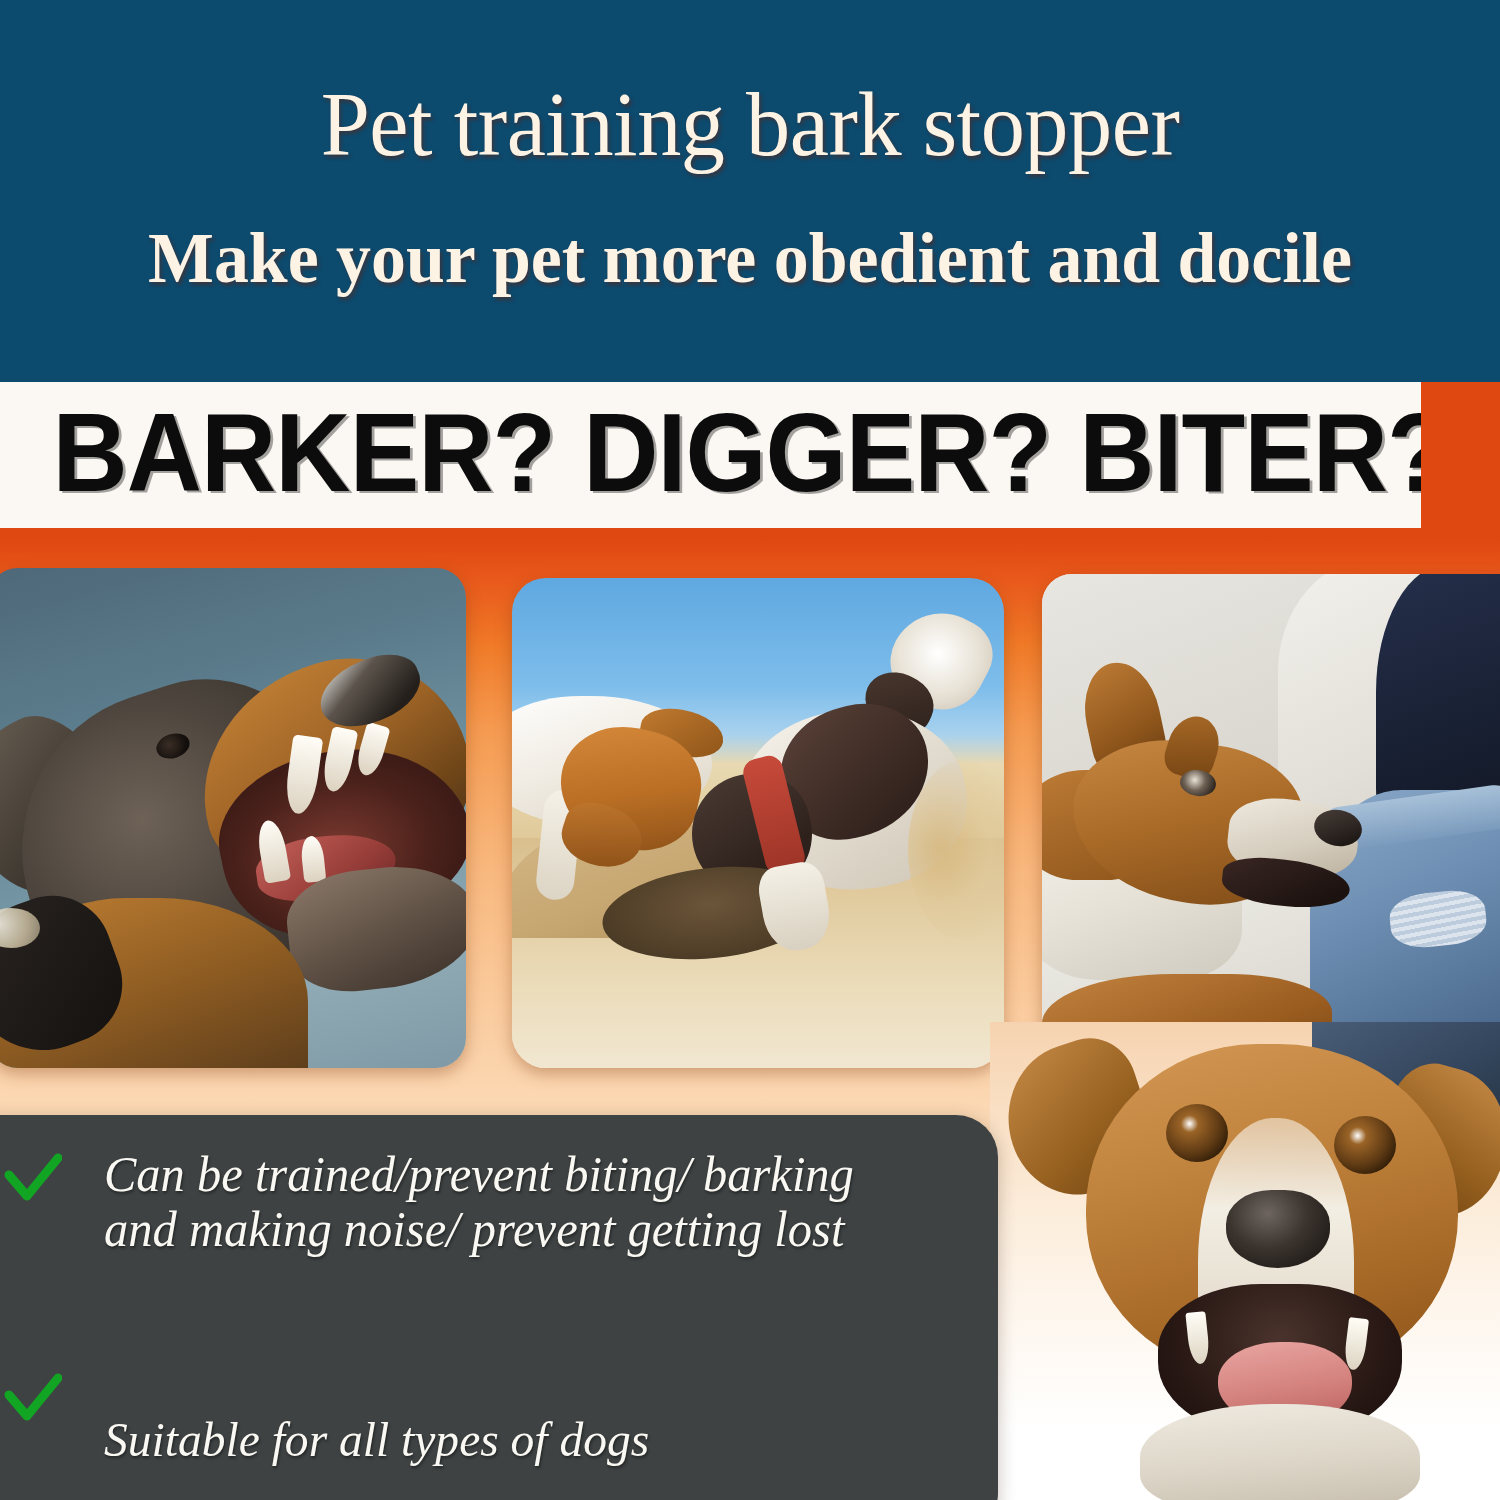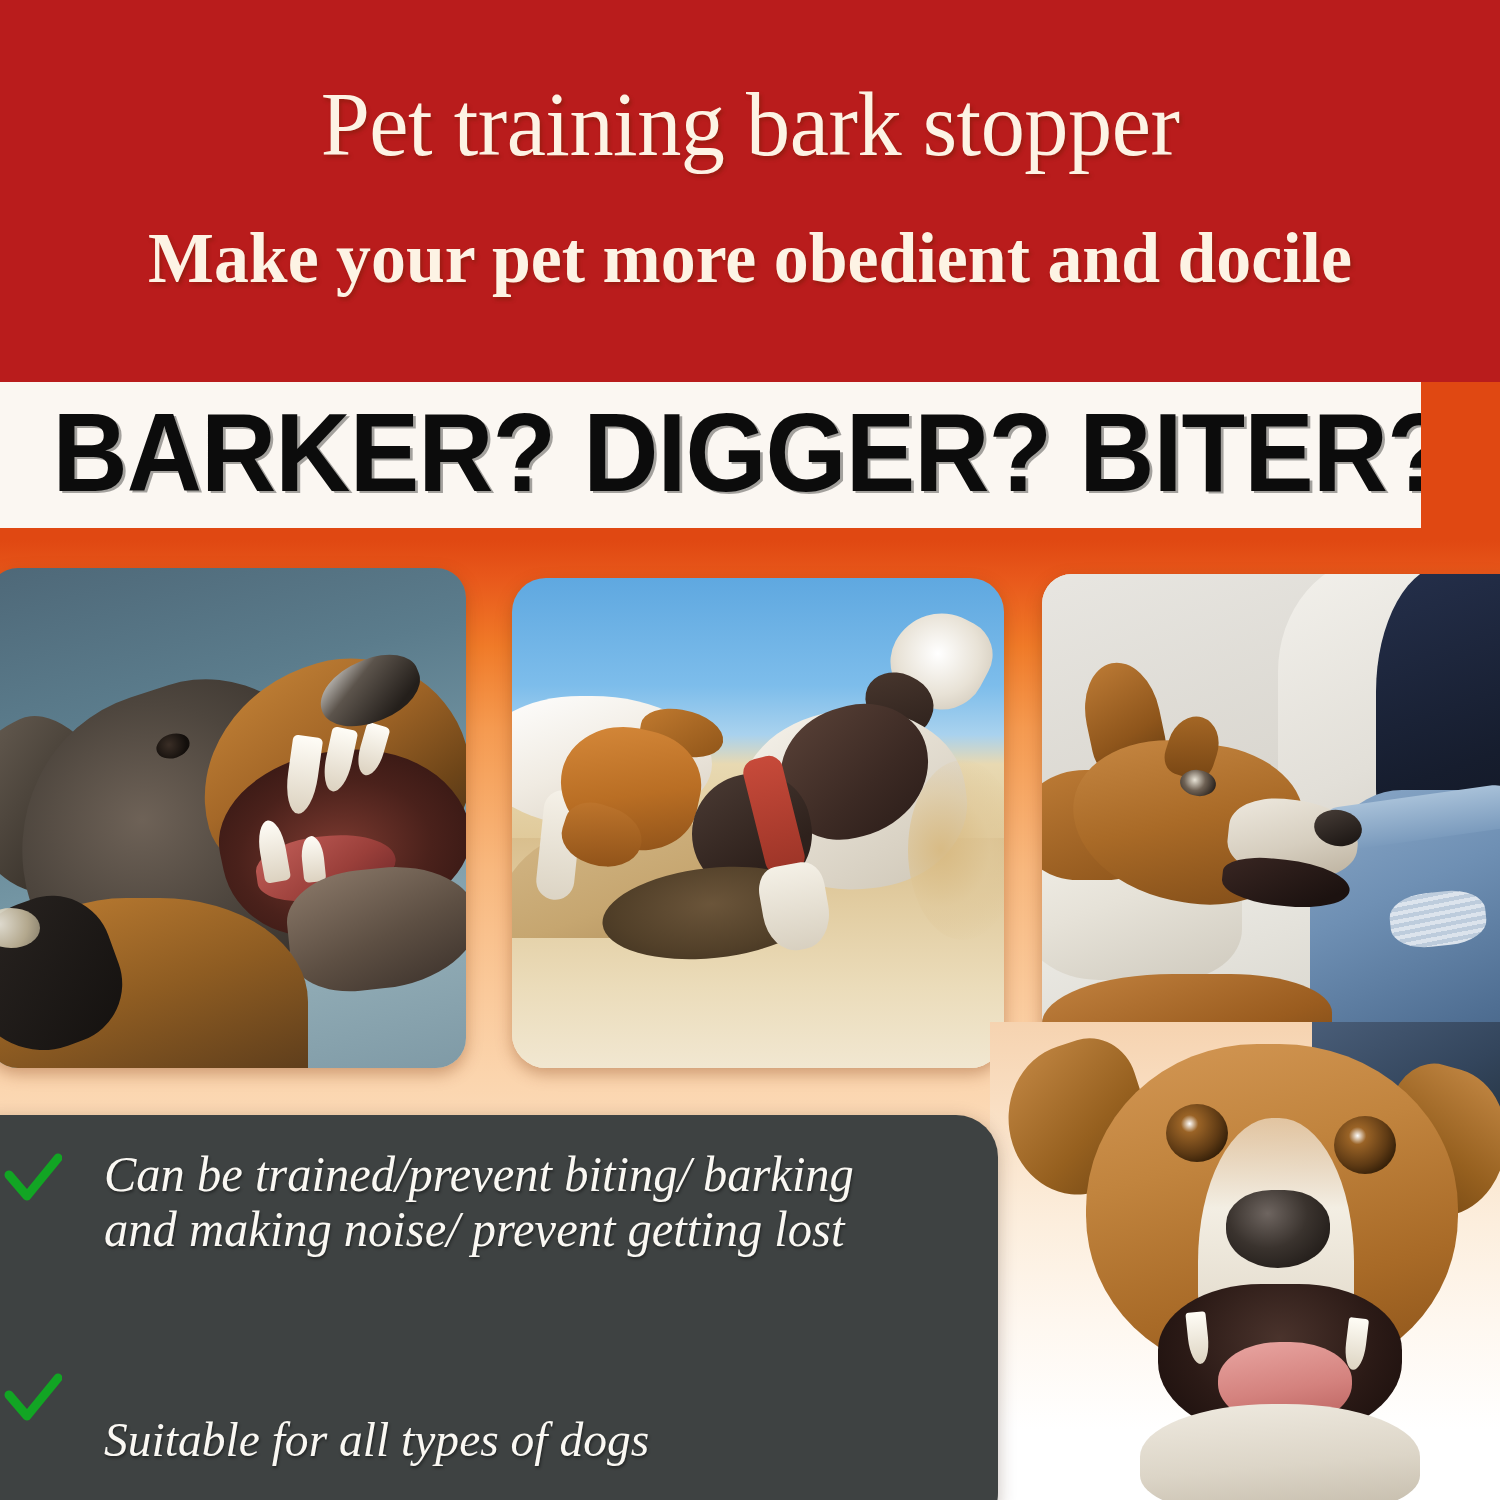--- a/index.html
+++ b/index.html
@@ -34,21 +34,21 @@
         #FDF0E0 88.0%,
         #FEFAF4 94.0%,
         #FFFFFF 100%);
   }
 
   
   .header {
     position: absolute;
     left: 0; top: 0;
     width: 1500px; height: 382px;
-    background: #b91c1c;
+    background: #0c4a6e;
   }
   .title {
     position: absolute;
     left: 0; top: 78px;
     width: 1500px;
     text-align: center;
     font-size: 92px;
     line-height: 1.0;
     color: #FDF3E4;
     font-weight: 400;

